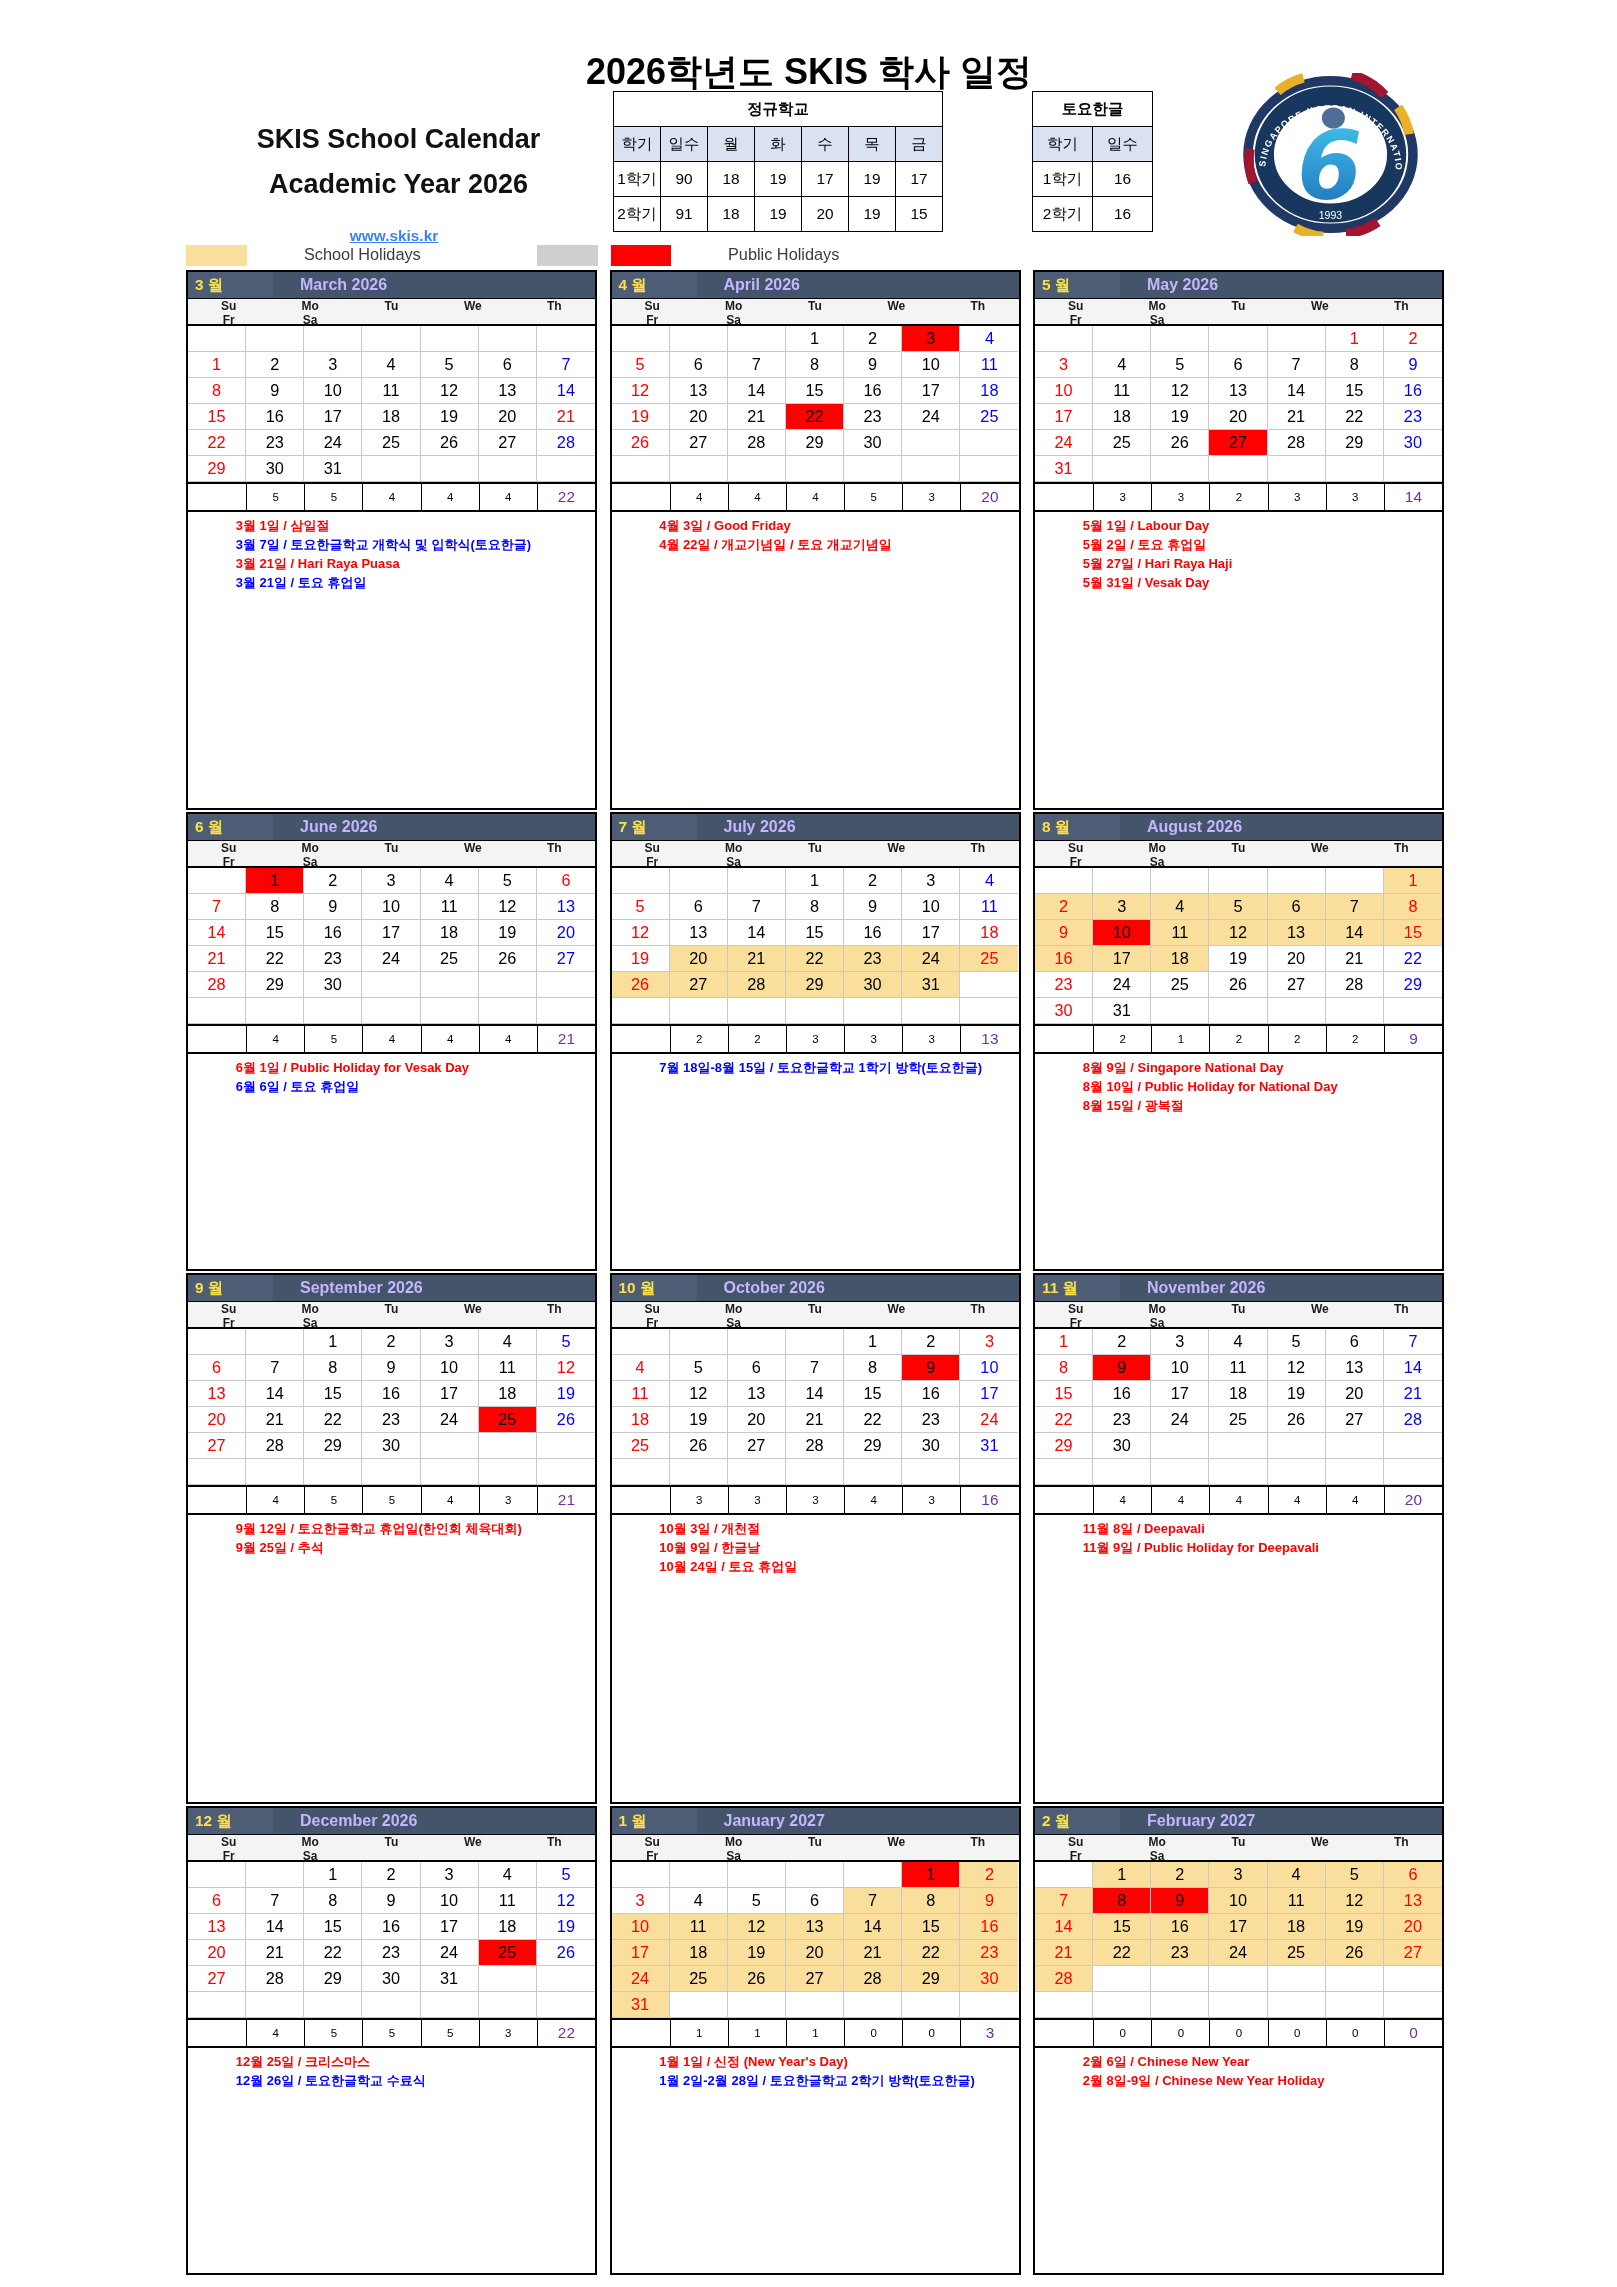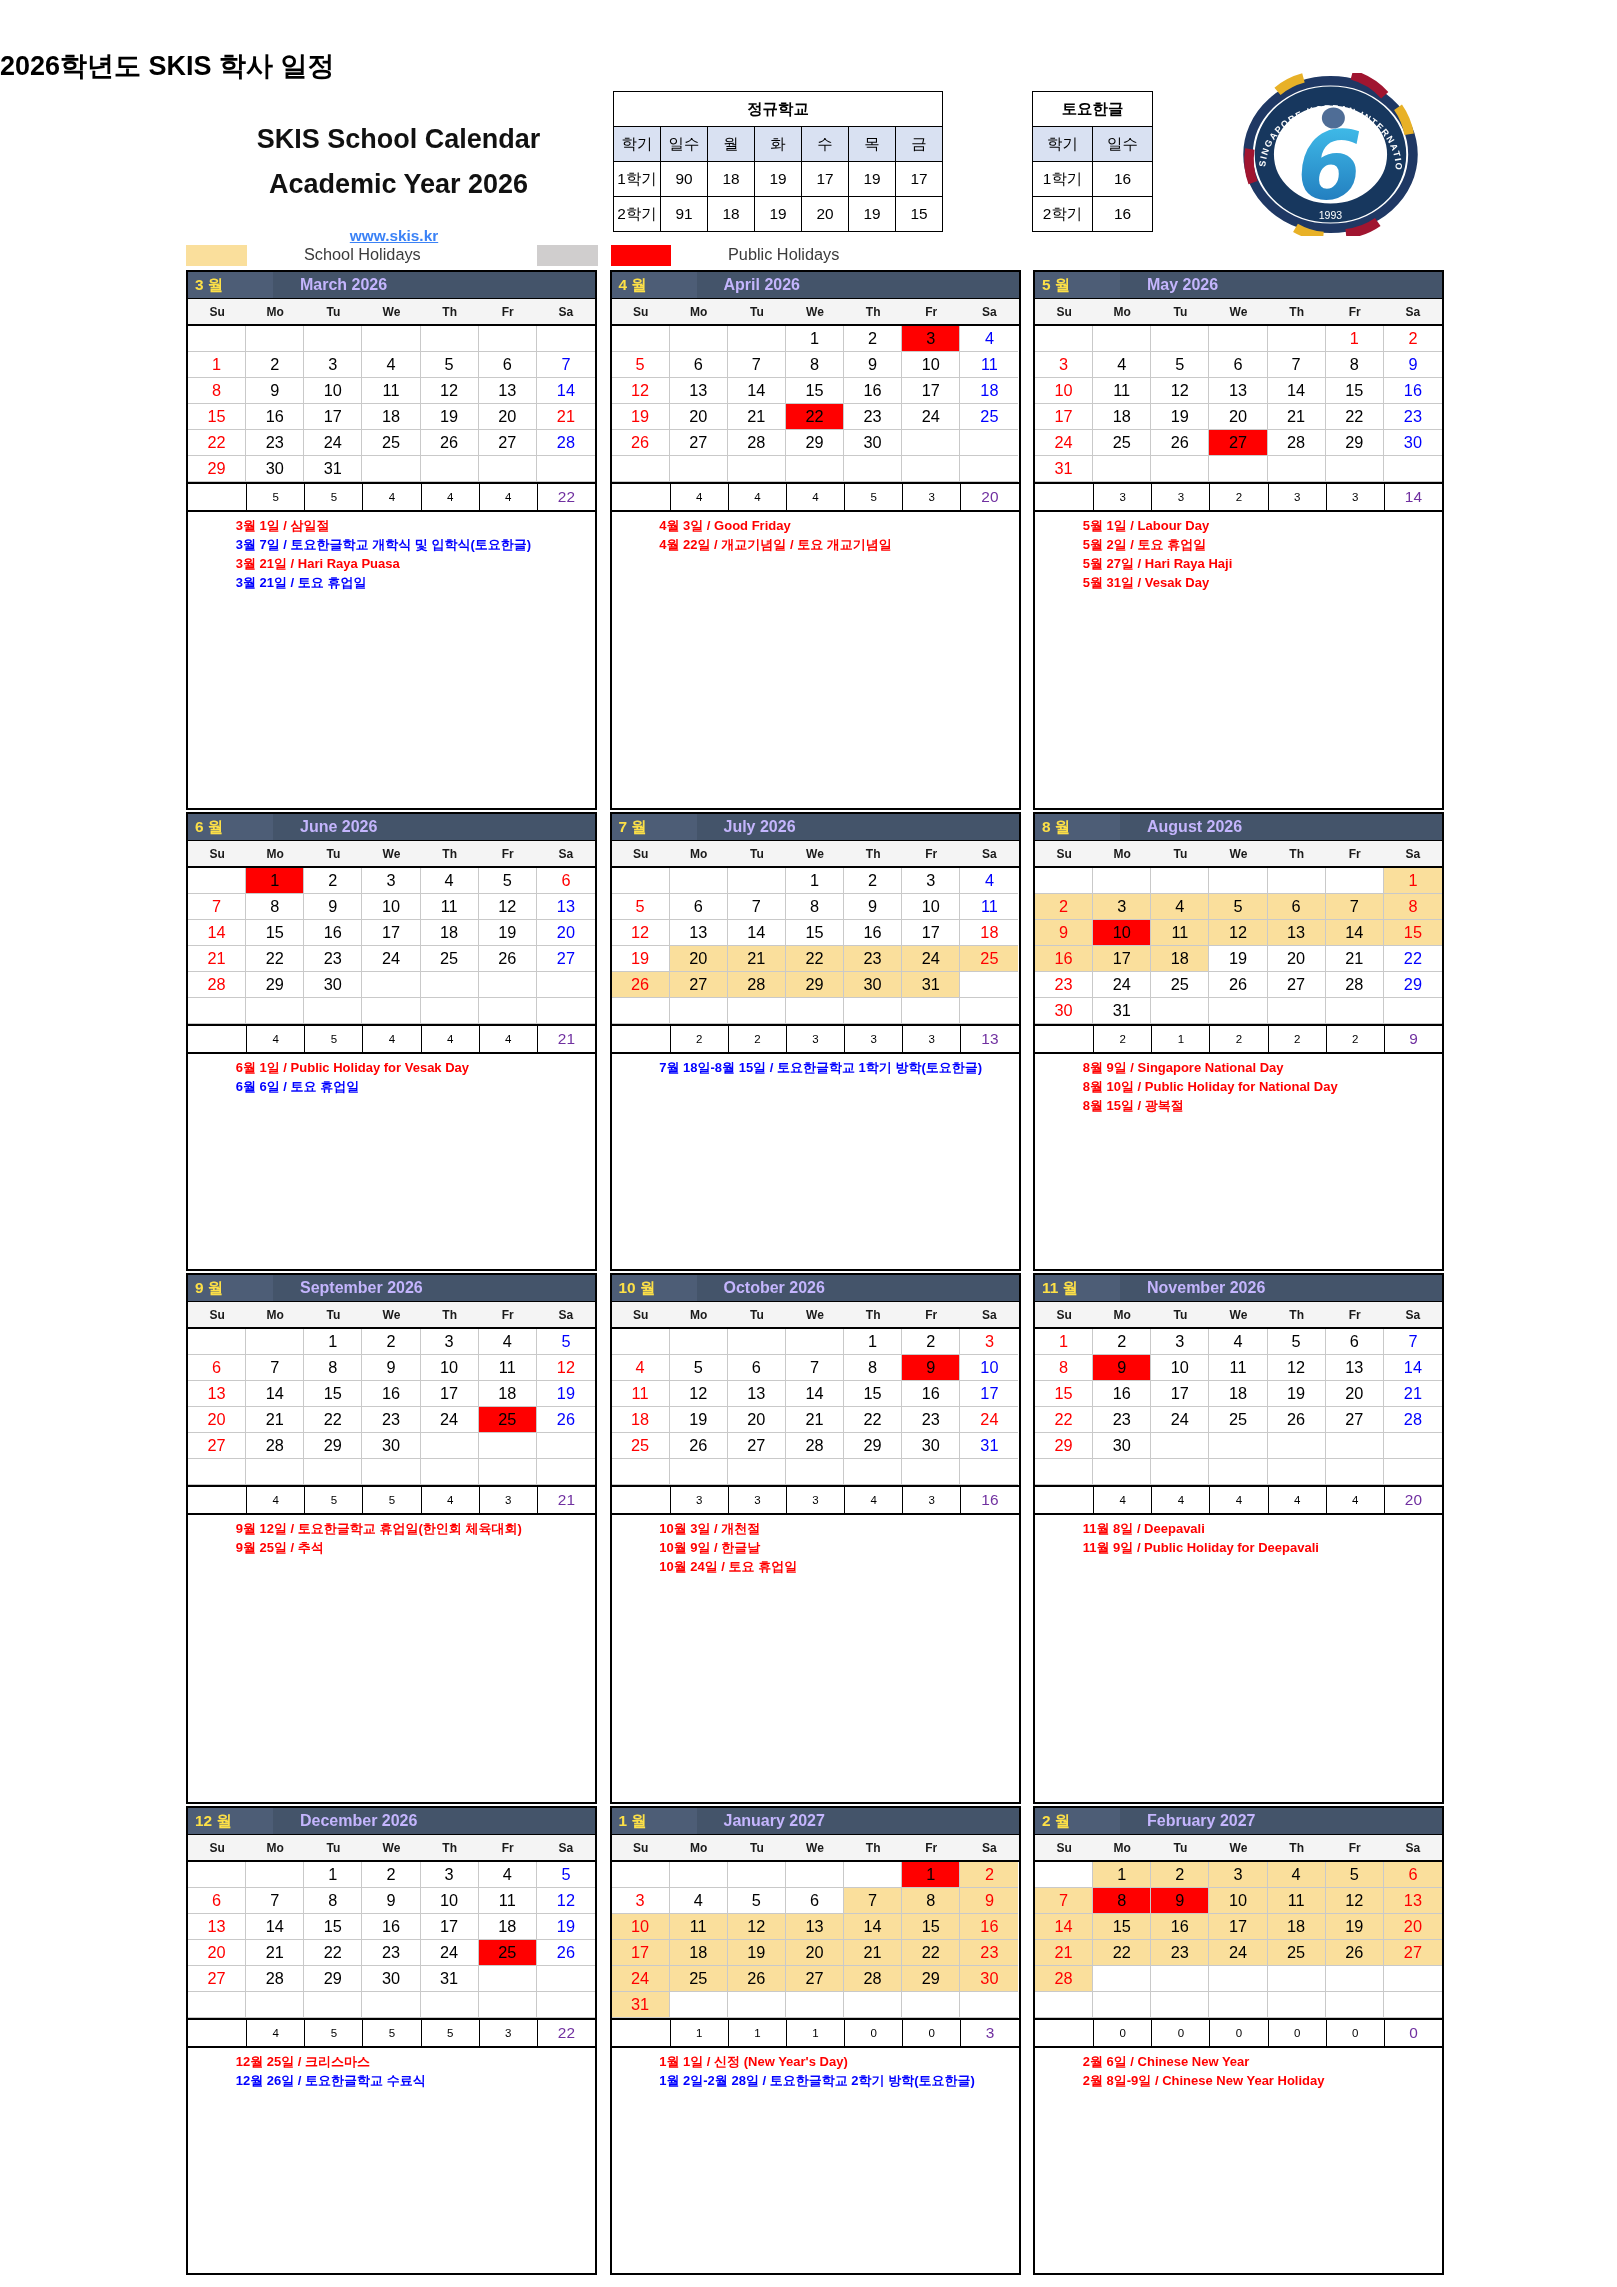--- a/index.html
+++ b/index.html
@@ -1,21 +1,21 @@
 <!DOCTYPE html>
 <html><head>
 <meta charset="utf-8">
 <style>
   html,body{margin:0;padding:0;background:#888;}
   #page{position:relative;width:1618px;height:2287px;background:#ffffff;
         font-family:"Liberation Sans",sans-serif;overflow:hidden;}
 
   
-  .title{position:absolute;top:48px;left:0;width:1618px;
-         font-size:27px;font-weight:bold;color:#000;letter-spacing:0px;}
+  .title{position:absolute;top:48px;left:0;width:1618px;text-align:center;
+         font-size:36px;font-weight:bold;color:#000;letter-spacing:0px;}
   .subtitle{position:absolute;top:117px;left:221px;width:355px;text-align:center;
             font-size:27px;font-weight:bold;color:#111;line-height:45px;}
   .weblink{position:absolute;top:227px;left:250px;width:288px;text-align:center;
            font-size:15.4px;color:#3b82f6;text-decoration:underline;font-weight:bold;}
 
   table.sum{position:absolute;top:91px;border-collapse:collapse;table-layout:fixed;}
   table.sum td{border:1.6px solid #000;height:32px;text-align:center;
                font-size:15.4px;color:#000;background:#fff;}
   td.tg{background:#E2EFDA;font-weight:bold;font-size:16.3px;}
   tr.thr td{background:#D9E1F2;margin-left:20px;}
@@ -26,21 +26,21 @@
   .legtxt{position:absolute;top:245px;font-size:16.3px;color:#3b3b3b;}
 
   
   .month-row{position:absolute;left:186px;width:1259px;display:flex;gap:12.5px;}
   .month{width:411px;box-sizing:border-box;border:2.3px solid #000;background:#fff;
          display:flex;flex-direction:column;}
   .m-head{height:26px;background:#44546A;display:flex;align-items:center;flex:0 0 26px;}
   .m-kr{width:85px;height:100%;background:#4D5D76;color:#fde047;font-weight:bold;
         font-size:15.4px;display:flex;align-items:center;padding-left:7px;box-sizing:border-box;}
   .m-en{color:#c4b5fd;font-weight:bold;font-size:16px;padding-left:27px;}
-  .m-dow{display:grid;grid-template-columns:repeat(7,1fr);height:25px;flex:0 0 25px;
+  .m-dow{display:grid;grid-template-columns:repeat(5,1fr);height:25px;flex:0 0 25px;
          background:#F4F4F4;border-top:1.9px solid #000;border-bottom:2.3px solid #000;}
   .m-dw{display:flex;align-items:center;justify-content:center;
         font-size:12px;font-weight:bold;color:#1a1a1a;}
   .m-dates{display:grid;grid-template-columns:repeat(7,1fr);
            grid-template-rows:repeat(6,26px);flex:0 0 156px;}
   .m-cell{display:flex;align-items:center;justify-content:center;font-size:16.3px;color:#000;
           border-right:1px solid #C9C9C9;border-bottom:1px solid #C9C9C9;box-sizing:border-box;}
   .m-cell:nth-child(7n){border-right:none;}
   .sun{color:#FF0000;} .sat{color:#0000FF;} .hred{color:#FF0000;}
   .ph{background:#FF0000;} .sh{background:#FADF9C;}

